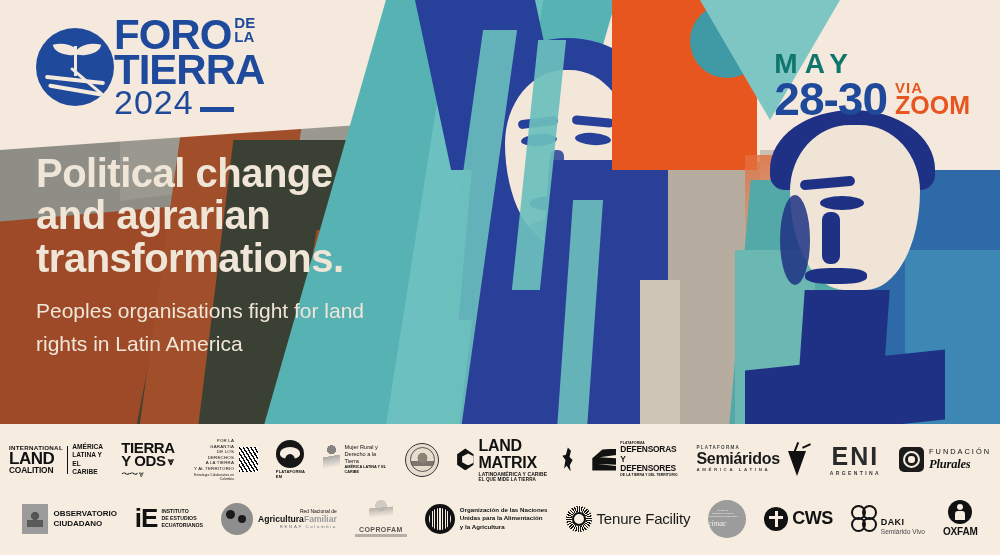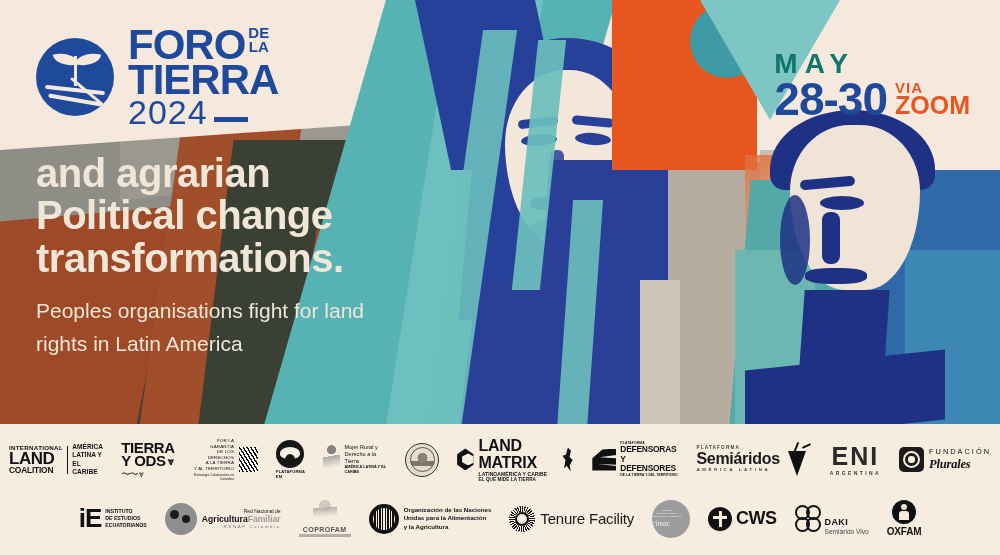--- a/index.html
+++ b/index.html
@@ -117,21 +117,21 @@
              border-radius:40%;}
   .man-cheek{left:780px;top:195px;width:30px;height:90px;background:#1f3184;
              border-radius:50%;opacity:.85;}
   .man-neck{left:800px;top:290px;width:85px;height:135px;background:#1f3184;
             transform:skewX(-4deg);}
   .man-shoulder{left:745px;top:360px;width:200px;height:70px;background:#1f3184;
                 transform:skewY(-6deg);}
   .art-cream-tr{left:762px;top:0;width:240px;height:120px;background:#f4e9dc;}
 
   
-  .logo-wrap{position:absolute;left:36px;top:24px;display:flex;align-items:center;gap:14px;z-index:40;text-align:center;}
+  .logo-wrap{position:absolute;left:36px;top:14px;display:flex;align-items:center;z-index:40;}
   .logo-mark{width:78px;height:78px;position:relative;}
   .logo-circle{position:absolute;inset:0;border-radius:50%;background:#1f4a9c;}
   .logo-leaf{position:absolute;}
   .leaf-a{left:18px;top:14px;width:24px;height:15px;background:#f4e9dc;
           border-radius:0 100% 0 100%;transform:rotate(-12deg);}
   .leaf-b{left:40px;top:14px;width:24px;height:15px;background:#f4e9dc;
           border-radius:100% 0 100% 0;transform:rotate(12deg);}
   .leaf-stem{left:38px;top:18px;width:3px;height:30px;background:#f4e9dc;}
   .furrow{position:absolute;background:#f4e9dc;height:4px;border-radius:3px;}
   .fu1{left:9px;top:50px;width:60px;transform:rotate(6deg);}
@@ -466,22 +466,22 @@
       <span class="d-nums">28-30</span>
       <span class="d-via-wrap">
         <span class="d-via">VIA</span>
         <span class="d-zoom">ZOOM</span>
       </span>
     </div>
   </div>
 
   <div class="head-wrap">
     <div class="headline">
+      <div>Political change</div>
       <div>and agrarian</div>
-      <div>Political change</div>
       <div>transformations.</div>
     </div>
     <div class="subhead">
       <div>Peoples organisations fight for land</div>
       <div>rights in Latin America</div>
     </div>
   </div>
 
   <div class="strip">
 
@@ -602,20 +602,29 @@
             <div class="pl-1">FUNDACIÓN</div>
             <div class="pl-2">Plurales</div>
           </div>
         </div>
       </div>
 
     </div>
 
     <div class="srow srow2">
 
+      <div class="slot">
+        <div class="ob">
+          <div class="ob-sq"></div>
+          <div class="ob-t blk">
+            <div>OBSERVATORIO</div>
+            <div>CIUDADANO</div>
+          </div>
+        </div>
+      </div>
 
       <div class="slot">
         <div class="ie">
           <div class="ie-m blk">iE</div>
           <div class="ie-t blk">
             <div>INSTITUTO</div>
             <div>DE ESTUDIOS</div>
             <div>ECUATORIANOS</div>
           </div>
         </div>

